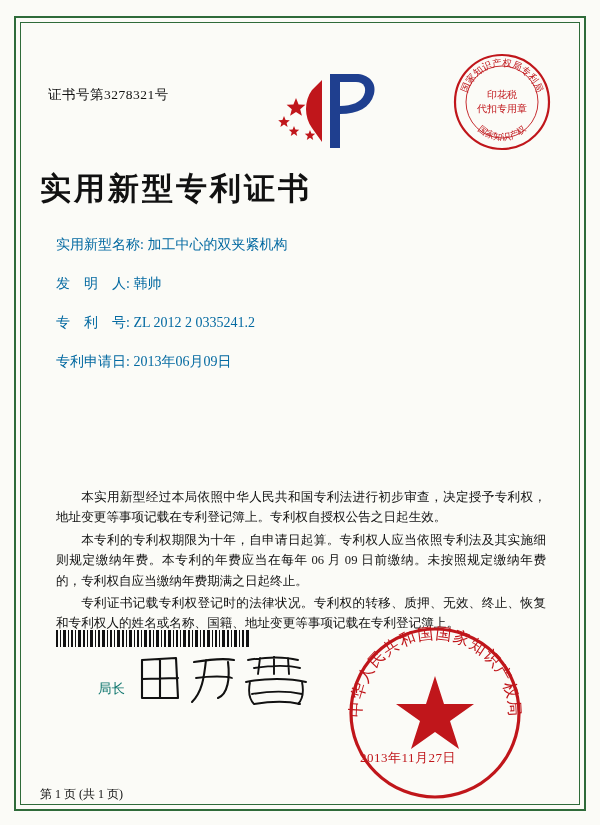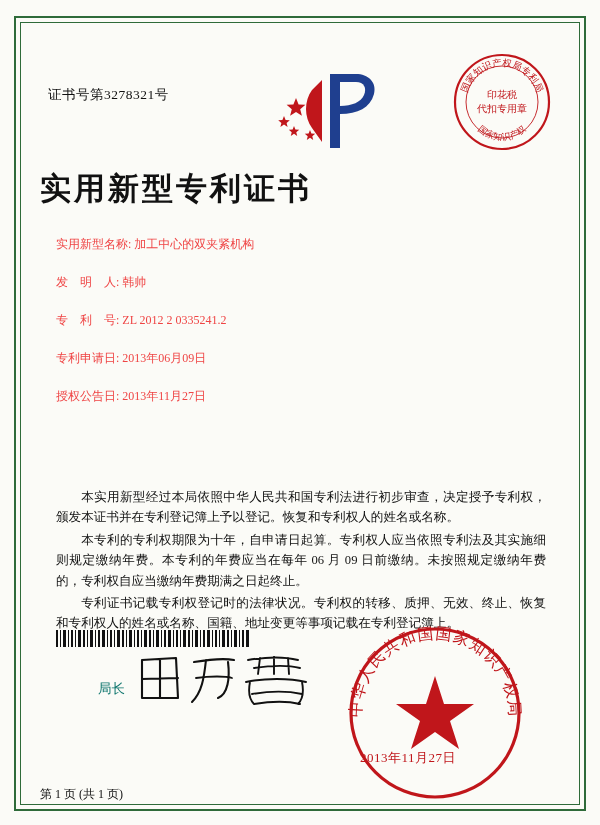--- a/index.html
+++ b/index.html
@@ -91,22 +91,22 @@
   }
 
   
   .fields {
     position: absolute;
     left: 16px;
     top: 196px;
     right: 10px;
   }
   .field-row {
-    font-size: 12px;
-    color: #ef4444;
+    font-size: 14px;
+    color: #0369a1;
     margin-bottom: 21px;
     white-space: nowrap;
   }
   .field-label {
     display: inline;
   }
   .field-value {
     display: inline;
   }
 
@@ -240,28 +240,24 @@
         <span class="field-value">韩帅</span>
       </div>
       <div class="field-row">
         <span class="field-label">专　利　号:</span>
         <span class="field-value">ZL 2012 2 0335241.2</span>
       </div>
       <div class="field-row">
         <span class="field-label">专利申请日:</span>
         <span class="field-value">2013年06月09日</span>
       </div>
-      <div class="field-row">
-        <span class="field-label">授权公告日:</span>
-        <span class="field-value">2013年11月27日</span>
-      </div>
     </div>
 
     <div class="body-text">
-      <p>本实用新型经过本局依照中华人民共和国专利法进行初步审查，决定授予专利权，颁发本证书并在专利登记簿上予以登记。恢复和专利权人的姓名或名称。</p>
+      <p>本实用新型经过本局依照中华人民共和国专利法进行初步审查，决定授予专利权，地址变更等事项记载在专利登记簿上。专利权自授权公告之日起生效。</p>
       <p>本专利的专利权期限为十年，自申请日起算。专利权人应当依照专利法及其实施细则规定缴纳年费。本专利的年费应当在每年 06 月 09 日前缴纳。未按照规定缴纳年费的，专利权自应当缴纳年费期满之日起终止。</p>
       <p>专利证书记载专利权登记时的法律状况。专利权的转移、质押、无效、终止、恢复和专利权人的姓名或名称、国籍、地址变更等事项记载在专利登记簿上。</p>
     </div>
 
     <div class="barcode">
       <svg width="196" height="17" viewBox="0 0 196 17">
         <g fill="#111">
           <rect x="0" y="0" width="2" height="17"></rect>
             <rect x="4" y="0" width="1" height="17"></rect>
           <rect x="7" y="0" width="3" height="17"></rect>

